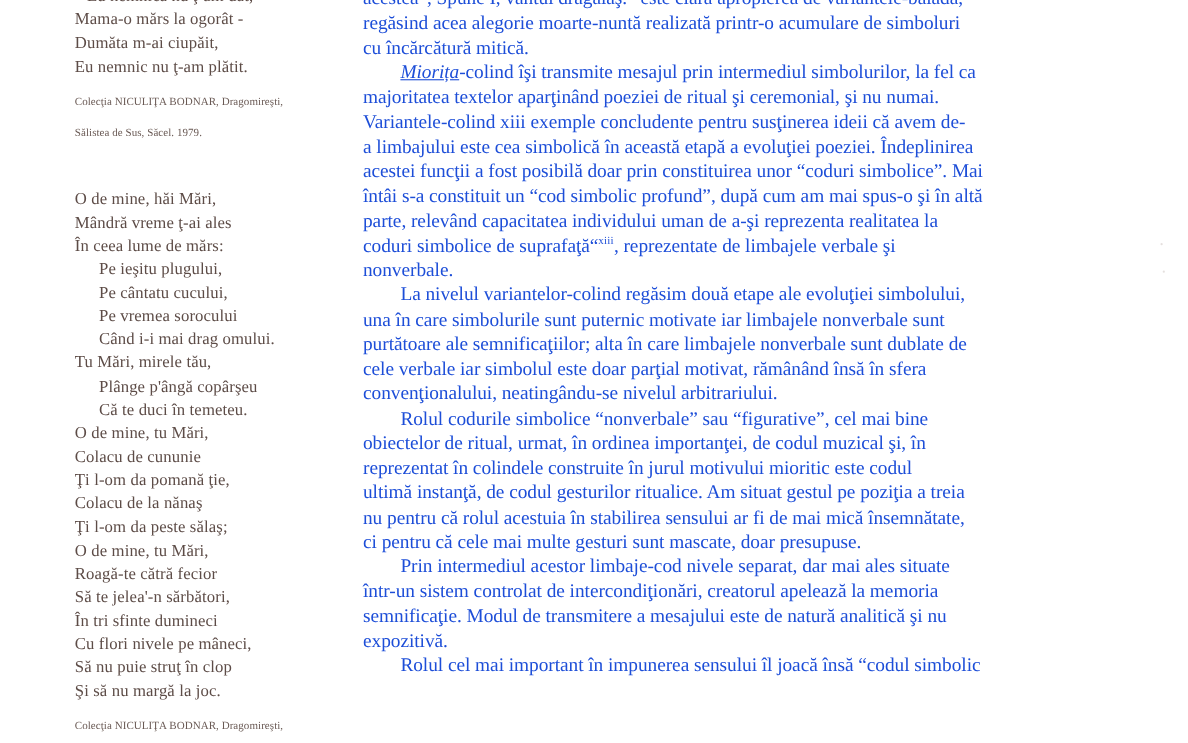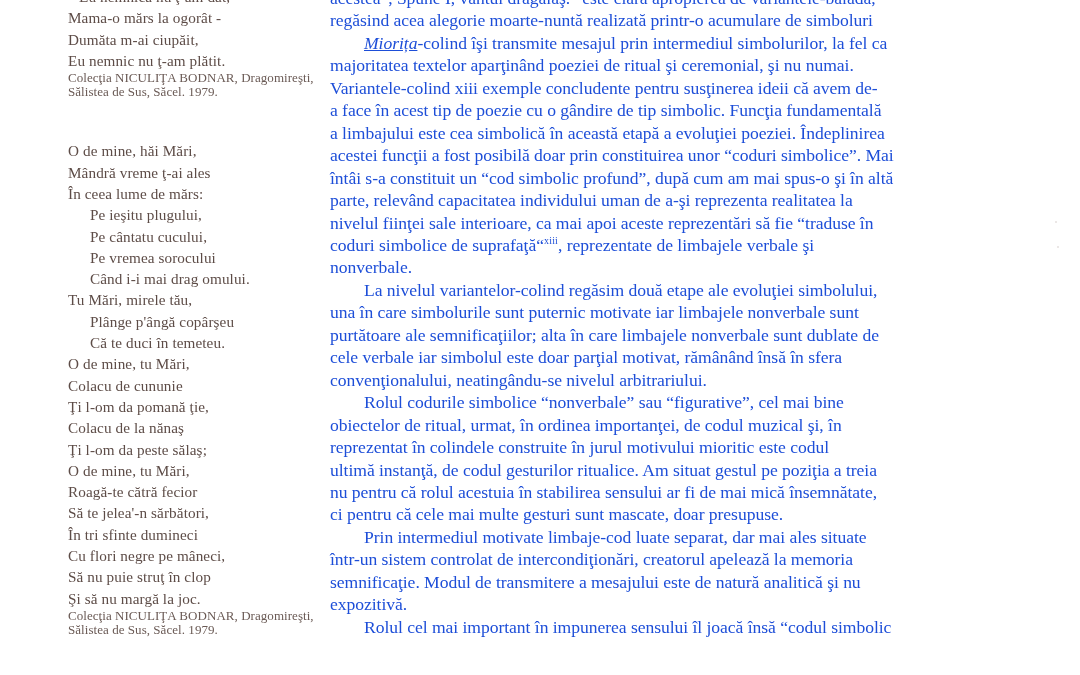--- a/index.html
+++ b/index.html
@@ -31,25 +31,25 @@
     font-size: 15.2px;
     line-height: 21.3px;
     white-space: pre;
     letter-spacing: 0.1px;
     color: #5d4c47;
   }
   .poem-line.indent-1 { padding-left: 22px; }
   .poem-line.indent-2 { padding-left: 11px; }
 
   .attribution {
-    font-size: 13px;
+    font-size: 10px;
     line-height: 12.6px;
     letter-spacing: 0.05px;
     color: #6a5a55;
-    margin-top: 1px;
+    margin-top: 16px;
     white-space: pre;
   }
 
   
   .gap-a { height: 22px; }
   .gap-b { height: 24px; }
 
   
   .right-col {
     position: absolute;
@@ -116,48 +116,47 @@
       <div class="poem-line indent-1">Că te duci în temeteu.</div>
       <div class="poem-line">O de mine, tu Mări,</div>
       <div class="poem-line">Colacu de cununie</div>
       <div class="poem-line">Ţi l-om da pomană ţie,</div>
       <div class="poem-line">Colacu de la nănaş</div>
       <div class="poem-line">Ţi l-om da peste sălaş;</div>
       <div class="poem-line">O de mine, tu Mări,</div>
       <div class="poem-line">Roagă-te cătră fecior</div>
       <div class="poem-line">Să te jelea'-n sărbători,</div>
       <div class="poem-line">În tri sfinte dumineci</div>
-      <div class="poem-line">Cu flori negre pe mâneci,</div>
+      <div class="poem-line">Cu flori nivele pe mâneci,</div>
       <div class="poem-line">Să nu puie struţ în clop</div>
       <div class="poem-line">Şi să nu margă la joc.</div>
       <div class="attribution">Colecţia NICULIŢA BODNAR, Dragomireşti,</div>
       <div class="attribution">Sălistea de Sus, Săcel. 1979.</div>
     </div>
 
     <div class="gap-b"></div>
 
   </div>
 
   <div class="right-col">
 
     <div>
       <div class="prose-line">acestea”, Spune I, vântul drăgălaş.” este clară apropierea de variantele-baladă,</div>
       <div class="prose-line">regăsind acea alegorie moarte-nuntă realizată printr-o acumulare de simboluri</div>
+      <div class="prose-line">cu încărcătură mitică.</div>
     </div>
 
     <div>
       <div class="prose-line indent-para"><span class="title-italic">Miorița</span><span>-colind îşi transmite mesajul prin intermediul simbolurilor, la fel ca</span></div>
       <div class="prose-line">majoritatea textelor aparţinând poeziei de ritual şi ceremonial, şi nu numai.</div>
       <div class="prose-line">Variantele-colind xiii exemple concludente pentru susţinerea ideii că avem de-</div>
-      <div class="prose-line">a face în acest tip de poezie cu o gândire de tip simbolic. Funcţia fundamentală</div>
       <div class="prose-line">a limbajului este cea simbolică în această etapă a evoluţiei poeziei. Îndeplinirea</div>
       <div class="prose-line">acestei funcţii a fost posibilă doar prin constituirea unor “coduri simbolice”. Mai</div>
       <div class="prose-line">întâi s-a constituit un “cod simbolic profund”, după cum am mai spus-o şi în altă</div>
       <div class="prose-line">parte, relevând capacitatea individului uman de a-şi reprezenta realitatea la</div>
-      <div class="prose-line">nivelul fiinţei sale interioare, ca mai apoi aceste reprezentări să fie “traduse în</div>
       <div class="prose-line"><span>coduri simbolice de suprafaţă“</span><sup class="footnote-marker">xiii</sup><span>, reprezentate de limbajele verbale şi</span></div>
       <div class="prose-line">nonverbale.</div>
     </div>
 
     <div>
       <div class="prose-line indent-para">La nivelul variantelor-colind regăsim două etape ale evoluţiei simbolului,</div>
       <div class="prose-line">una în care simbolurile sunt puternic motivate iar limbajele nonverbale sunt</div>
       <div class="prose-line">purtătoare ale semnificaţiilor; alta în care limbajele nonverbale sunt dublate de</div>
       <div class="prose-line">cele verbale iar simbolul este doar parţial motivat, rămânând însă în sfera</div>
       <div class="prose-line">convenţionalului, neatingându-se nivelul arbitrariului.</div>
@@ -166,21 +165,21 @@
     <div>
       <div class="prose-line indent-para">Rolul codurile simbolice “nonverbale” sau “figurative”, cel mai bine</div>
       <div class="prose-line">obiectelor de ritual, urmat, în ordinea importanţei, de codul muzical şi, în</div>
       <div class="prose-line">reprezentat în colindele construite în jurul motivului mioritic este codul</div>
       <div class="prose-line">ultimă instanţă, de codul gesturilor ritualice. Am situat gestul pe poziţia a treia</div>
       <div class="prose-line">nu pentru că rolul acestuia în stabilirea sensului ar fi de mai mică însemnătate,</div>
       <div class="prose-line">ci pentru că cele mai multe gesturi sunt mascate, doar presupuse.</div>
     </div>
 
     <div>
-      <div class="prose-line indent-para">Prin intermediul motivate limbaje-cod luate separat, dar mai ales situate</div>
+      <div class="prose-line indent-para">Prin intermediul acestor limbaje-cod nivele separat, dar mai ales situate</div>
       <div class="prose-line">într-un sistem controlat de intercondiţionări, creatorul apelează la memoria</div>
       <div class="prose-line">semnificaţie. Modul de transmitere a mesajului este de natură analitică şi nu</div>
       <div class="prose-line">expozitivă.</div>
     </div>
 
     <div>
       <div class="prose-line indent-para">Rolul cel mai important în impunerea sensului îl joacă însă “codul simbolic</div>
 
     </div>
 

